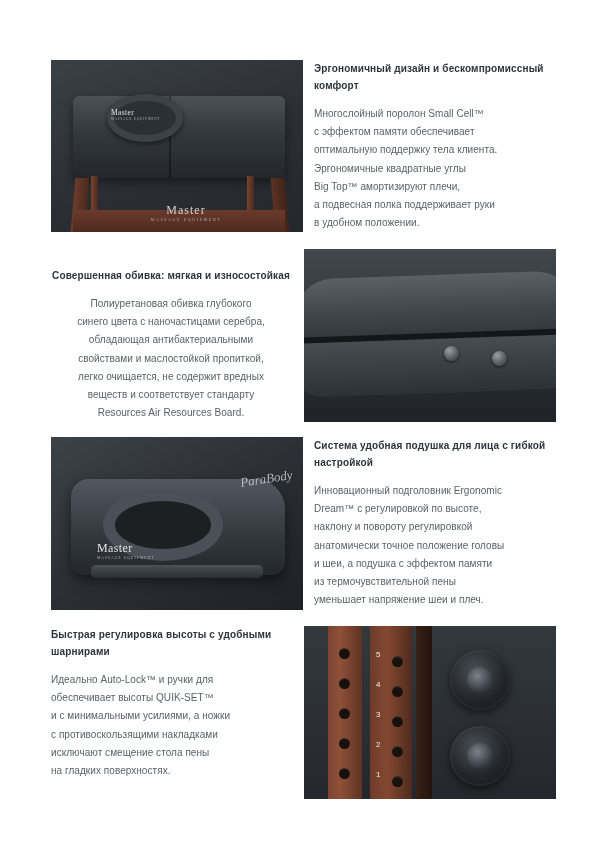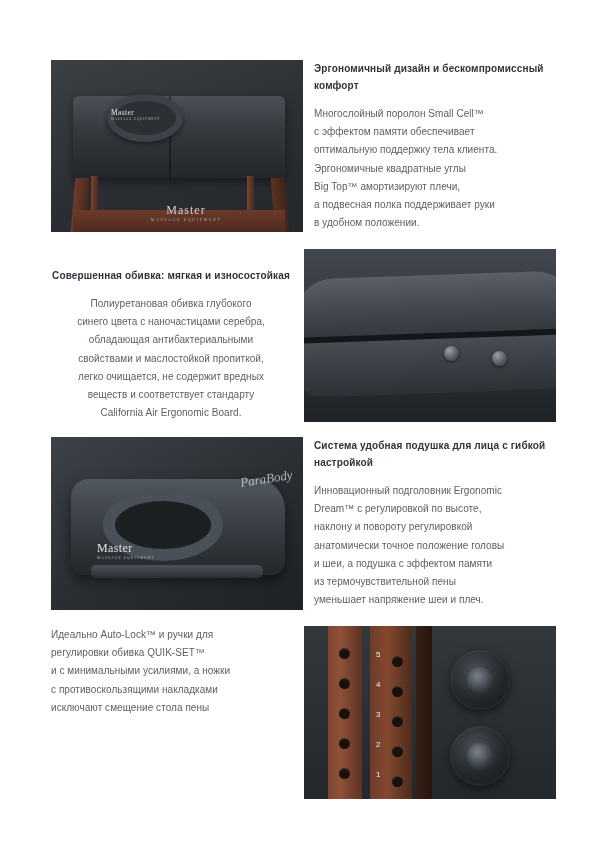--- a/index.html
+++ b/index.html
@@ -390,21 +390,21 @@
       <span>Совершенная обивка:</span>
       <span>мягкая и износостойкая</span>
     </h2>
     <p class="body-text">
       <span>Полиуретановая обивка глубокого</span>
       <span>синего цвета с наночастицами серебра,</span>
       <span>обладающая антибактериальными</span>
       <span>свойствами и маслостойкой пропиткой,</span>
       <span>легко очищается, не содержит вредных</span>
       <span>веществ и соответствует стандарту</span>
-      <span>California Air Ergonomic Board.</span>
+      <span>Resources Air Resources Board.</span>
     </p>
   </div>
 
   <div class="photo photo-2">
     <div class="p2-top"></div>
     <div class="p2-gap"></div>
     <div class="p2-bottom"></div>
     <div class="p2-peg" style="left:140px; top:97px;"></div>
     <div class="p2-peg" style="left:188px; top:102px;"></div>
   </div>
@@ -430,26 +430,31 @@
       <span>Dream™ с регулировкой по высоте,</span>
       <span>наклону и повороту регулировкой</span>
       <span>анатомически точное положение головы</span>
       <span>и шеи, а подушка с эффектом памяти</span>
       <span>из термочувствительной пены</span>
       <span>уменьшает напряжение шеи и плеч.</span>
     </p>
   </div>
 
   <div class="block text-4">
+    <h2 class="heading">
+      <span>Быстрая регулировка высоты</span>
+      <span>с удобными шарнирами</span>
+    </h2>
     <p class="body-text">
       <span>Идеально Auto-Lock™ и ручки для</span>
-      <span>регулировки обивка QUIK-SET™</span>
+      <span>обеспечивает высоты QUIK-SET™</span>
       <span>и с минимальными усилиями, а ножки</span>
       <span>с противоскользящими накладками</span>
       <span>исключают смещение стола пены</span>
+      <span>на гладких поверхностях.</span>
     </p>
   </div>
 
   <div class="photo photo-4">
     <div class="p4-wood-a"></div>
     <div class="p4-wood-b"></div>
     <div class="p4-wood-c"></div>
 
     <div class="p4-hole" style="left:35px; top:22px;"></div>
     <div class="p4-hole" style="left:35px; top:52px;"></div>

